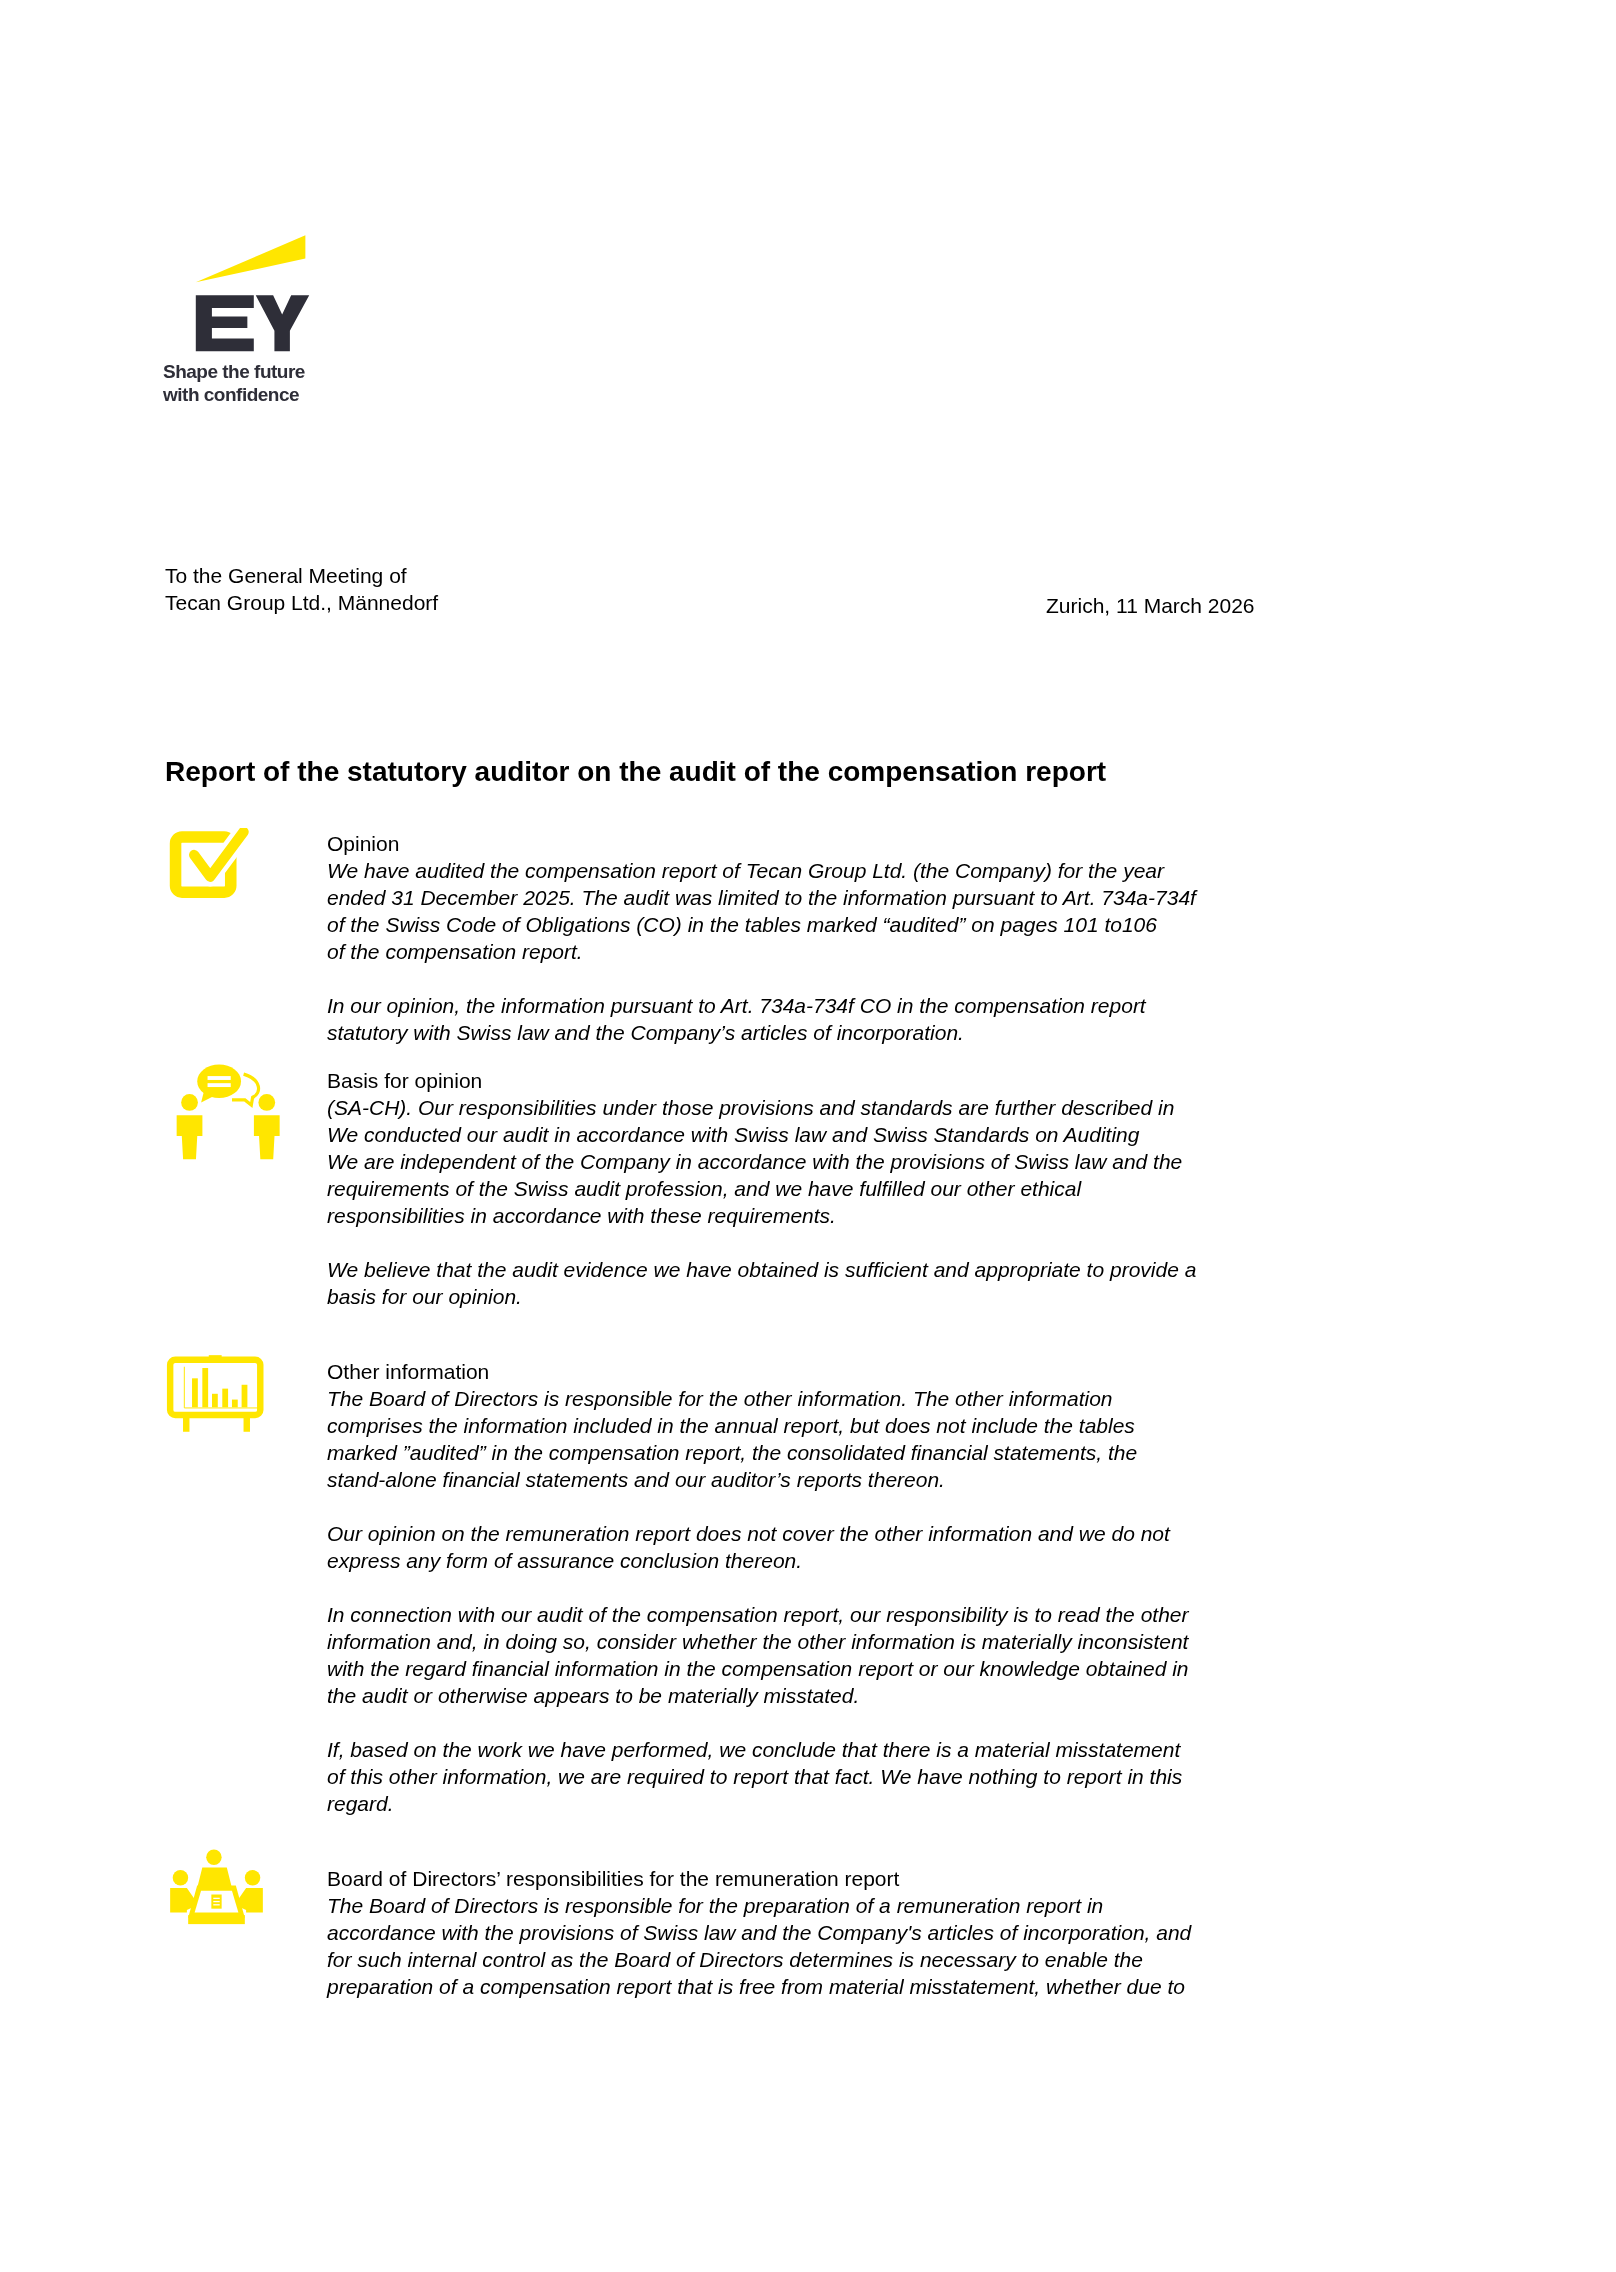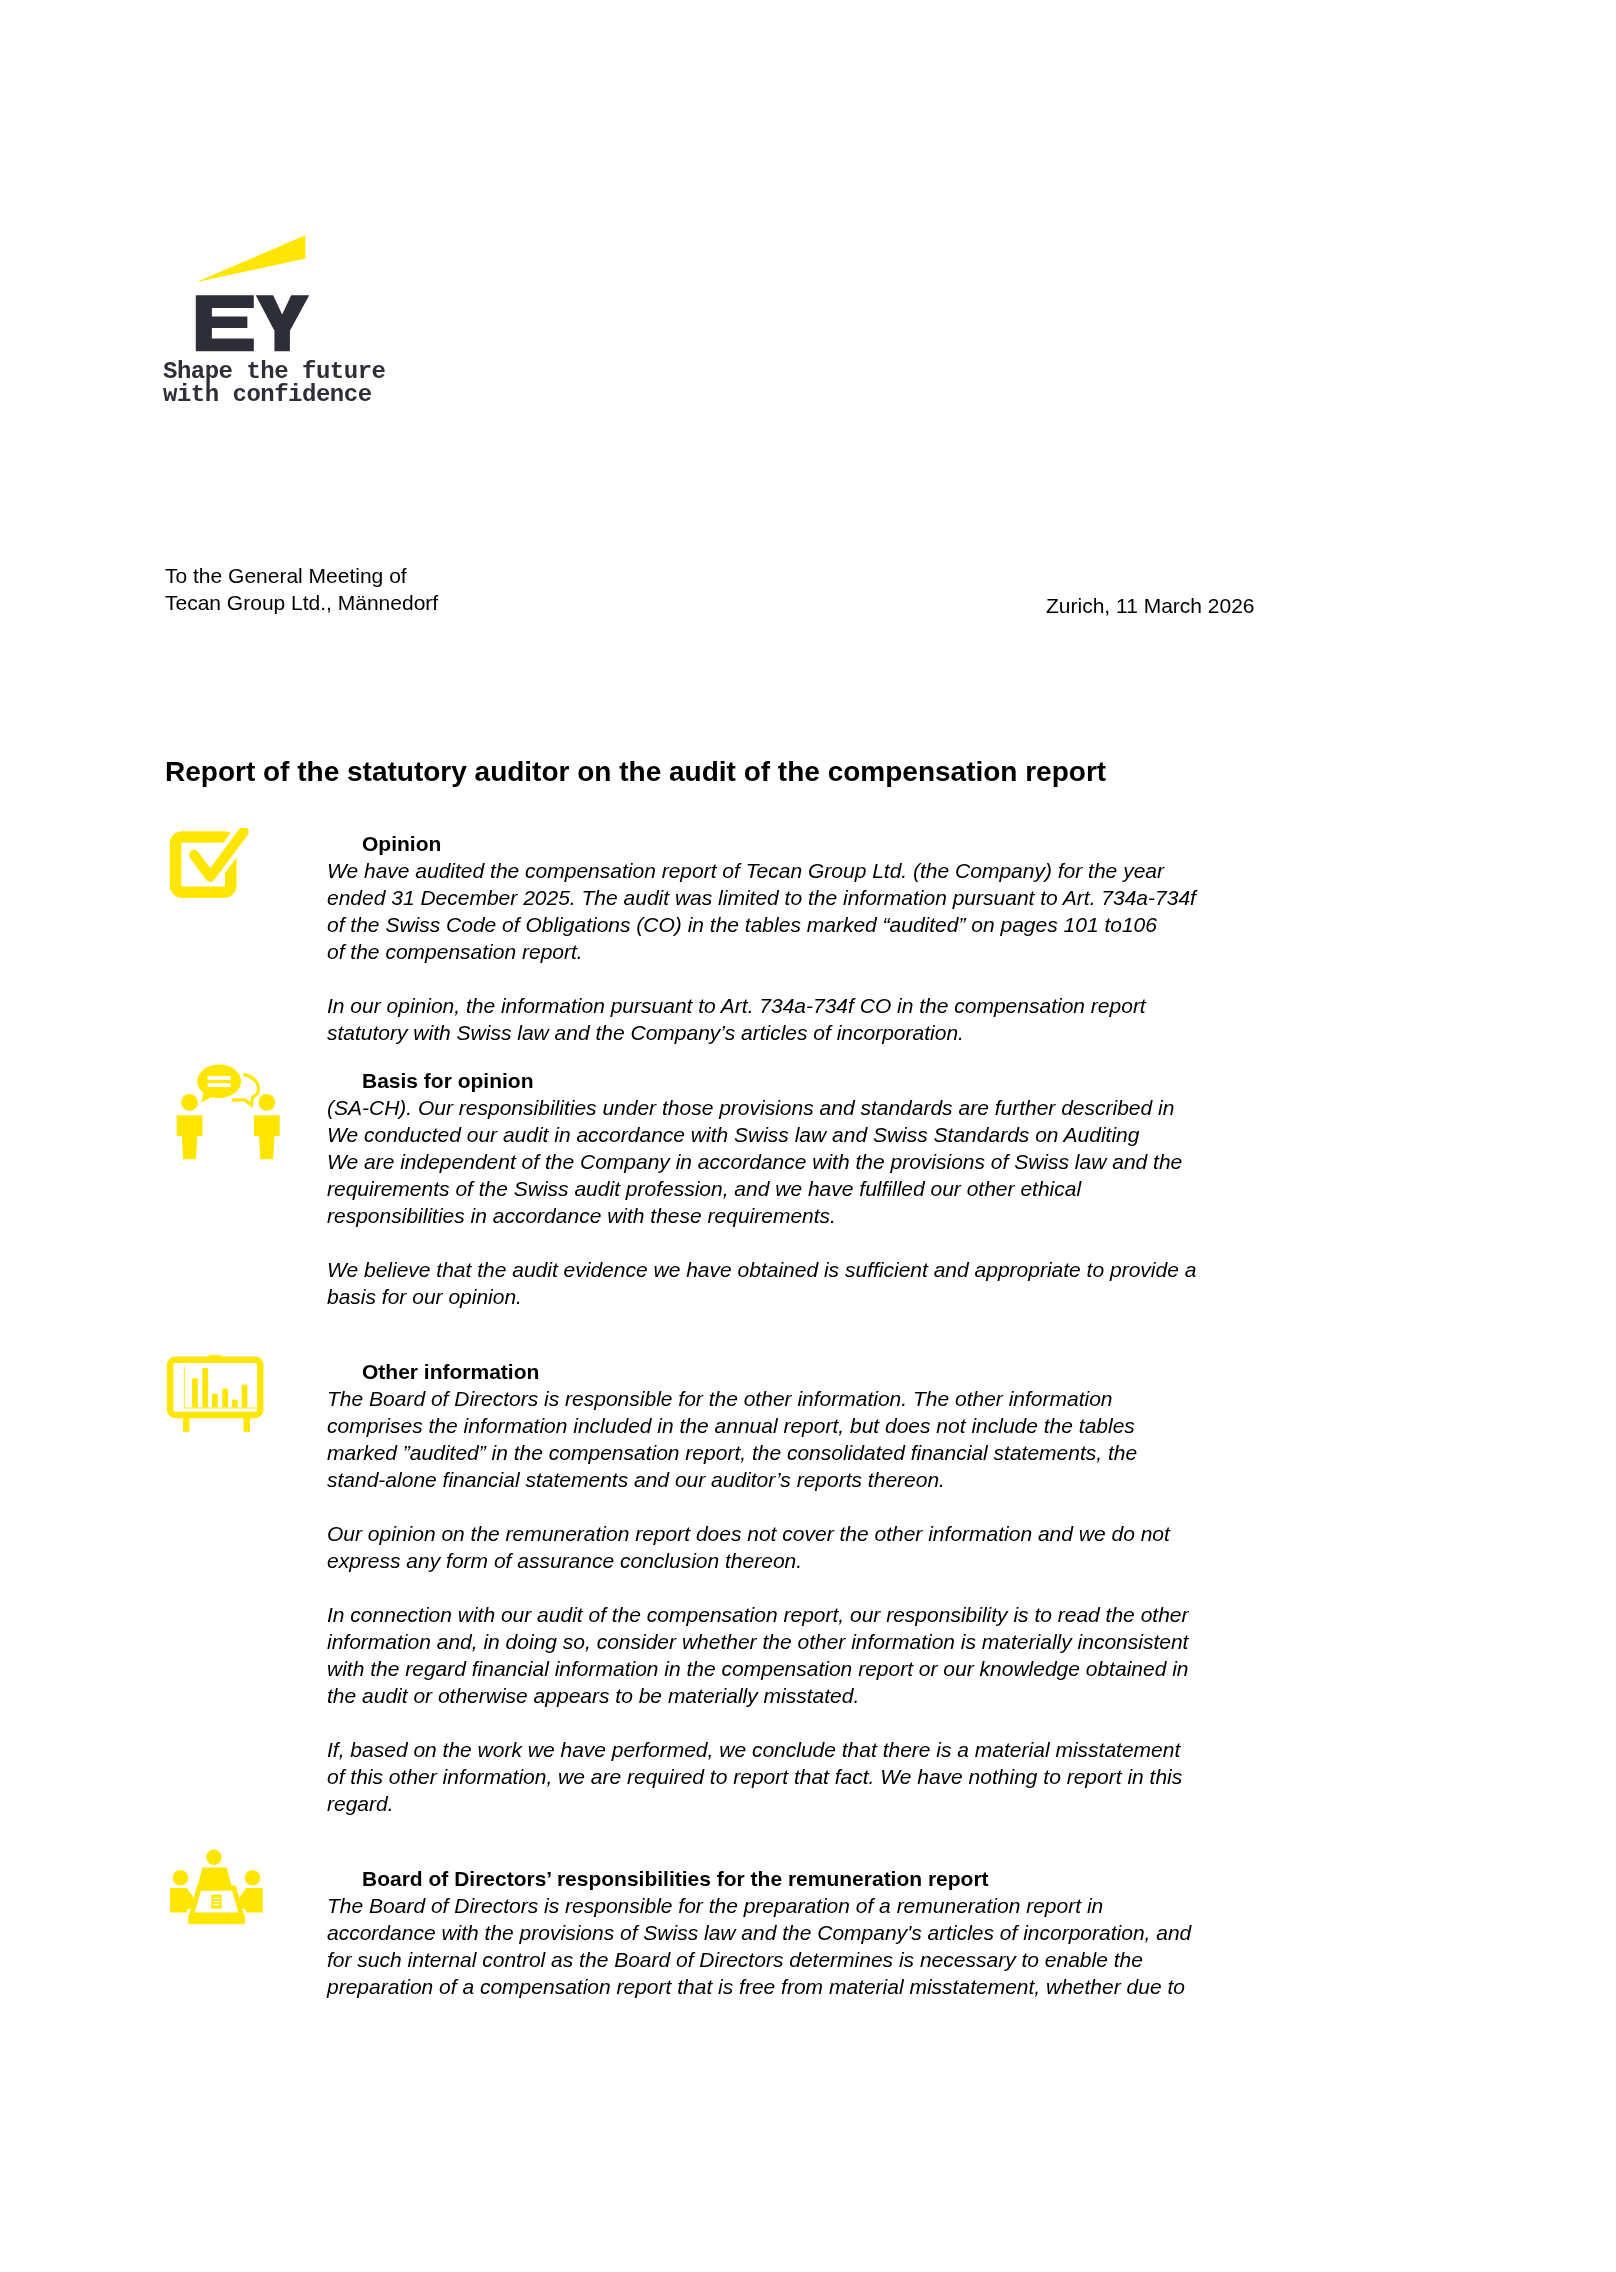--- a/index.html
+++ b/index.html
@@ -1,33 +1,33 @@
 <!DOCTYPE html>
 <html style="font-size:10.3px"><head>
 <meta charset="utf-8">
 <style>
   html, body { margin: 0; padding: 0; background: #ffffff; }
   body { width: 1617px; height: 2273px; position: relative; overflow: hidden;
          font-family: "Liberation Sans", sans-serif; color: #000000; }
 
   .logo { position: absolute; left: 161px; top: 235px; width: 174px; height: 181px; }
   .logo svg { display: block; }
-  .tagline { position: absolute; left: 163px; top: 360px; font-family: Liberation Mono, monospace;
-             font-weight: bold; font-size: 24px; line-height: 23px; color: #2e2e38; letter-spacing: -0.5px; }
+  .tagline { position: absolute; left: 163px; top: 360px; font-family: Liberation Sans, sans-serif;
+             font-weight: bold; font-size: 19px; line-height: 23px; color: #2e2e38; letter-spacing: -0.5px; }
   .tagline div { white-space: nowrap; }
 
   .address { position: absolute; left: 165px; top: 563px; font-size: 21px; line-height: 26.5px; }
   .address div { white-space: nowrap; }
   .date { position: absolute; left: 1046px; top: 593px; font-size: 21px; line-height: 26.5px; white-space: nowrap; }
 
   .title { position: absolute; left: 165px; top: 755px; font-size: 28px; font-weight: bold;
            line-height: 34px; white-space: nowrap; }
 
   .section { position: absolute; left: 327px; width: 981px; font-size: 21px; line-height: 27px; }
-  .section .heading { font-weight: bold; margin-left: 35px; }
+  .section .heading { font-weight: normal; }
   .section p { margin: 0; }
   .section p + p { margin-top: 27px; }
   .line { display: block; white-space: nowrap; font-style: italic; }
 
   .icon { position: absolute; }
   .icon svg { display: block; }
 </style>
 </head>
 <body>
 

